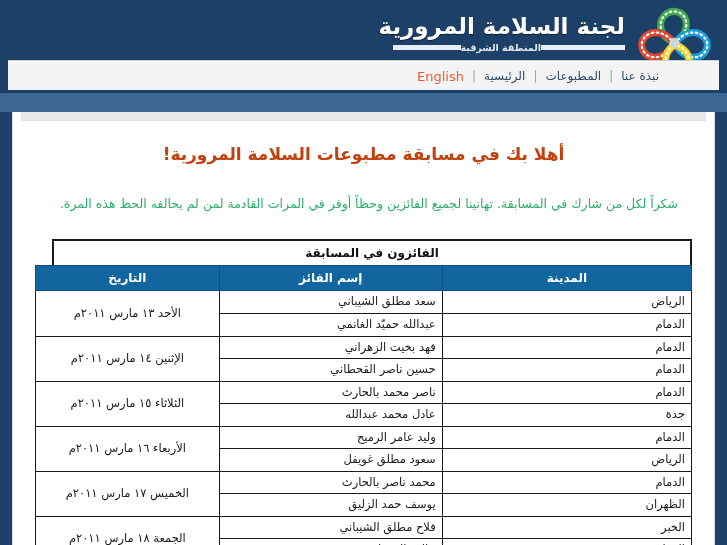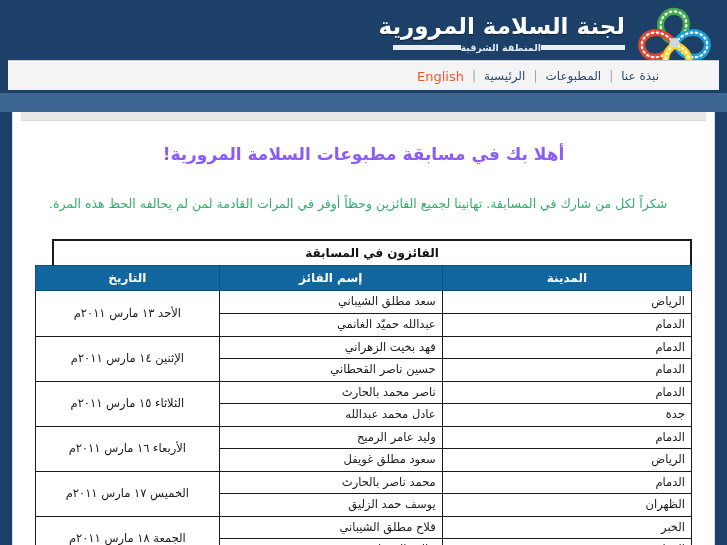--- a/index.html
+++ b/index.html
@@ -89,30 +89,30 @@
   }
   .card-top {
     height: 9px;
     background: #e9e9e9;
     border-bottom: 1px solid #dcdcdc;
     margin: 0 8px;
   }
 
   .headline {
     text-align: center;
-    color: #8b5cf6;
+    color: #c2410c;
     font-size: 17px;
     font-weight: bold;
     padding: 22px 30px 0 30px;
     line-height: 1.4;
   }
   .intro {
     color: #2eae6d;
     font-size: 12.5px;
-    text-align: left;
+    text-align: right;
     padding: 26px 36px 0 36px;
     line-height: 1.8;
   }
 
   
   .table-area { padding: 24px 22px 0 22px; }
   table.winners {
     width: 100%;
     border-collapse: collapse;
     table-layout: fixed;

